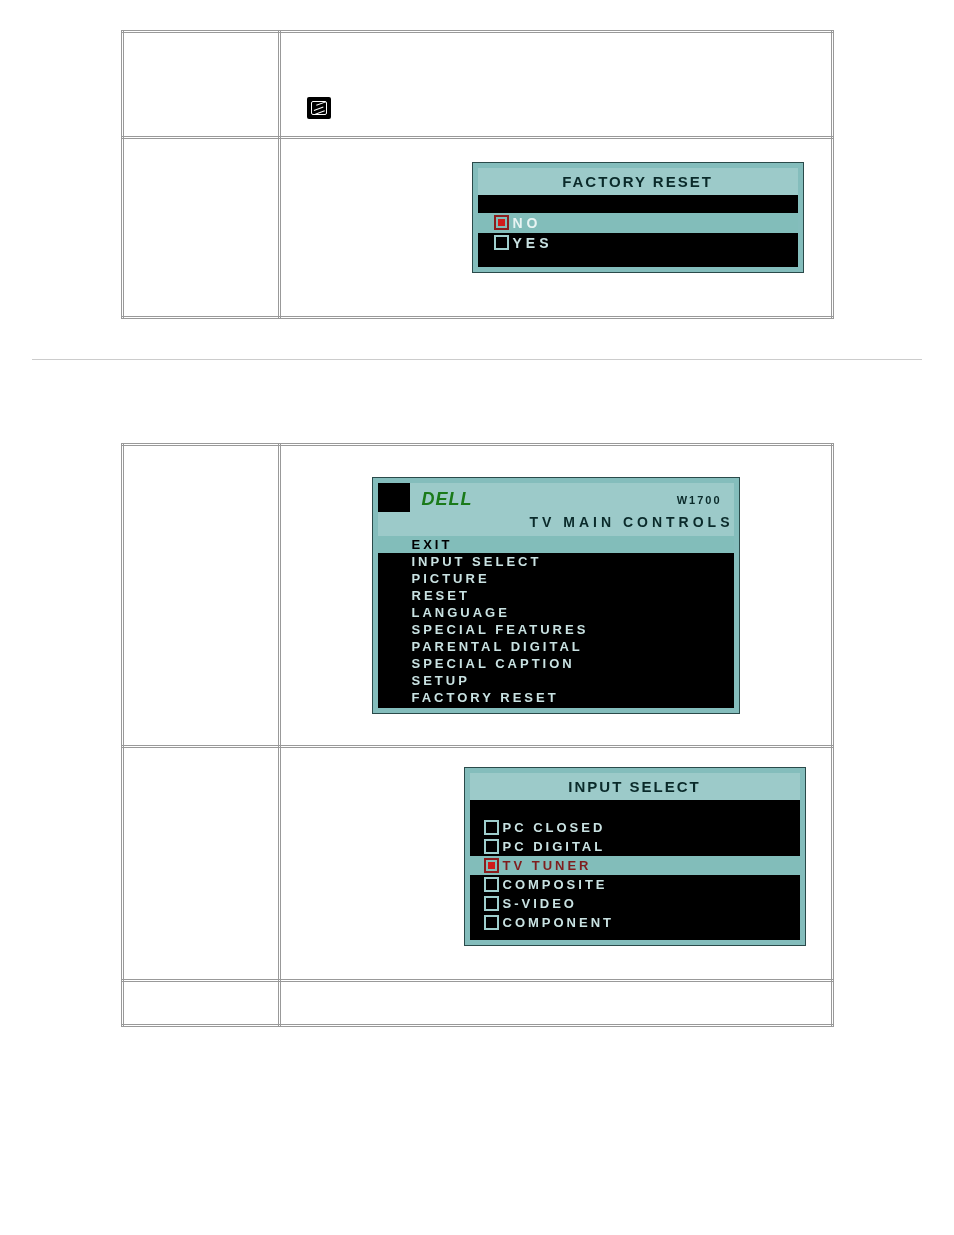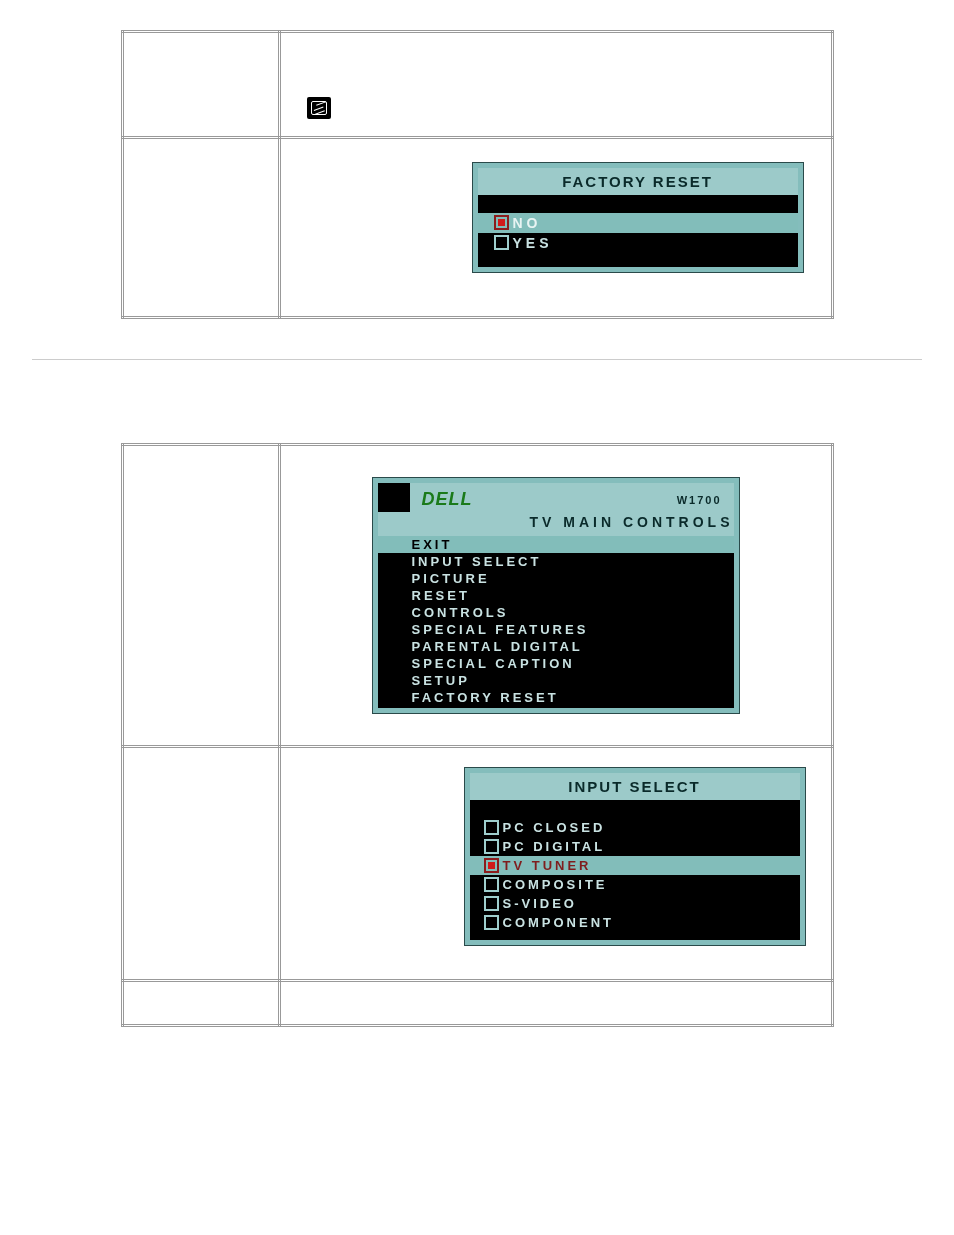--- a/index.html
+++ b/index.html
@@ -218,21 +218,21 @@
           <div class="osd-row">
                 <span>INPUT SELECT</span>
               </div>
           <div class="osd-row">
                 <span>PICTURE</span>
               </div>
           <div class="osd-row">
                 <span>RESET</span>
               </div>
           <div class="osd-row">
-                <span>CONTROLS</span>
+                <span>LANGUAGE</span>
               </div>
           <div class="osd-row">
                 <span>SPECIAL FEATURES</span>
               </div>
           <div class="osd-row">
                 <span>PARENTAL DIGITAL</span>
               </div>
           <div class="osd-row">
                 <span>SPECIAL CAPTION</span>
               </div>

